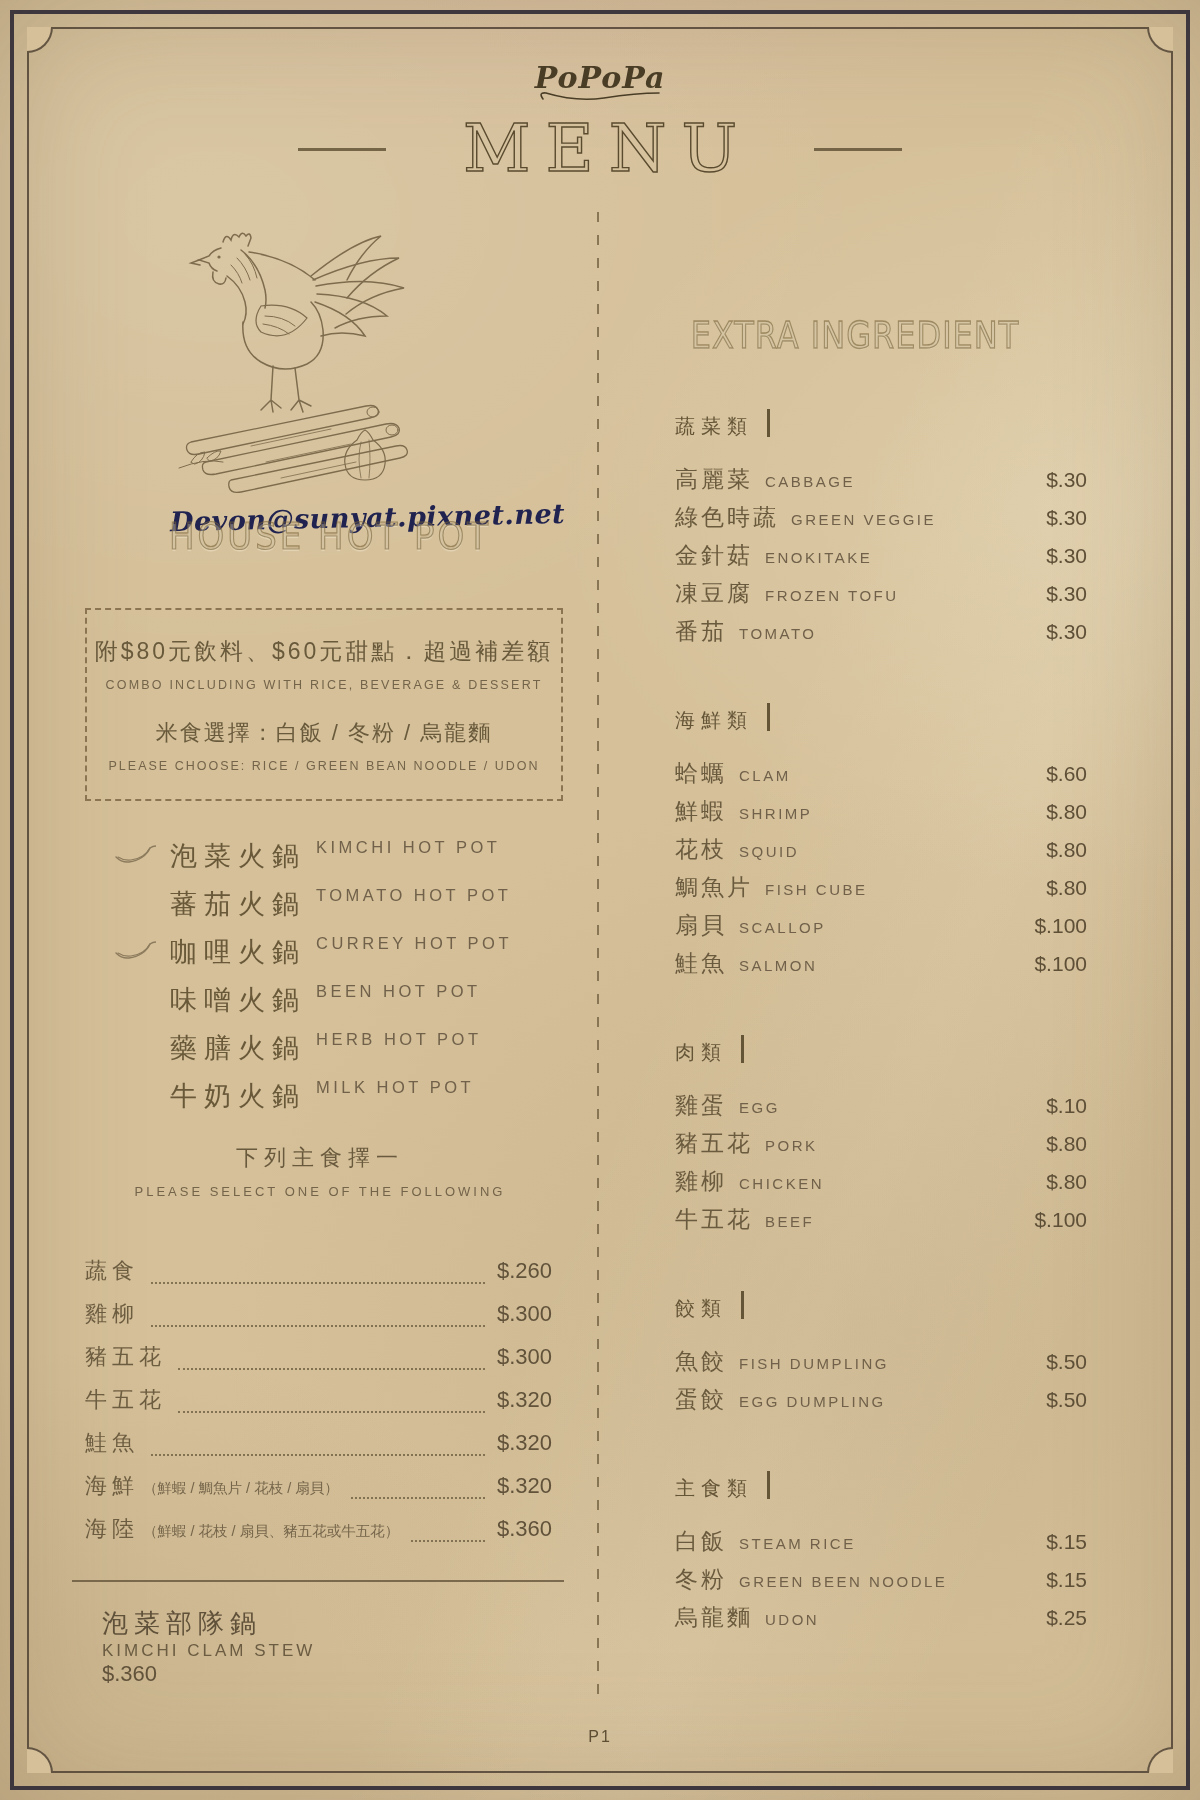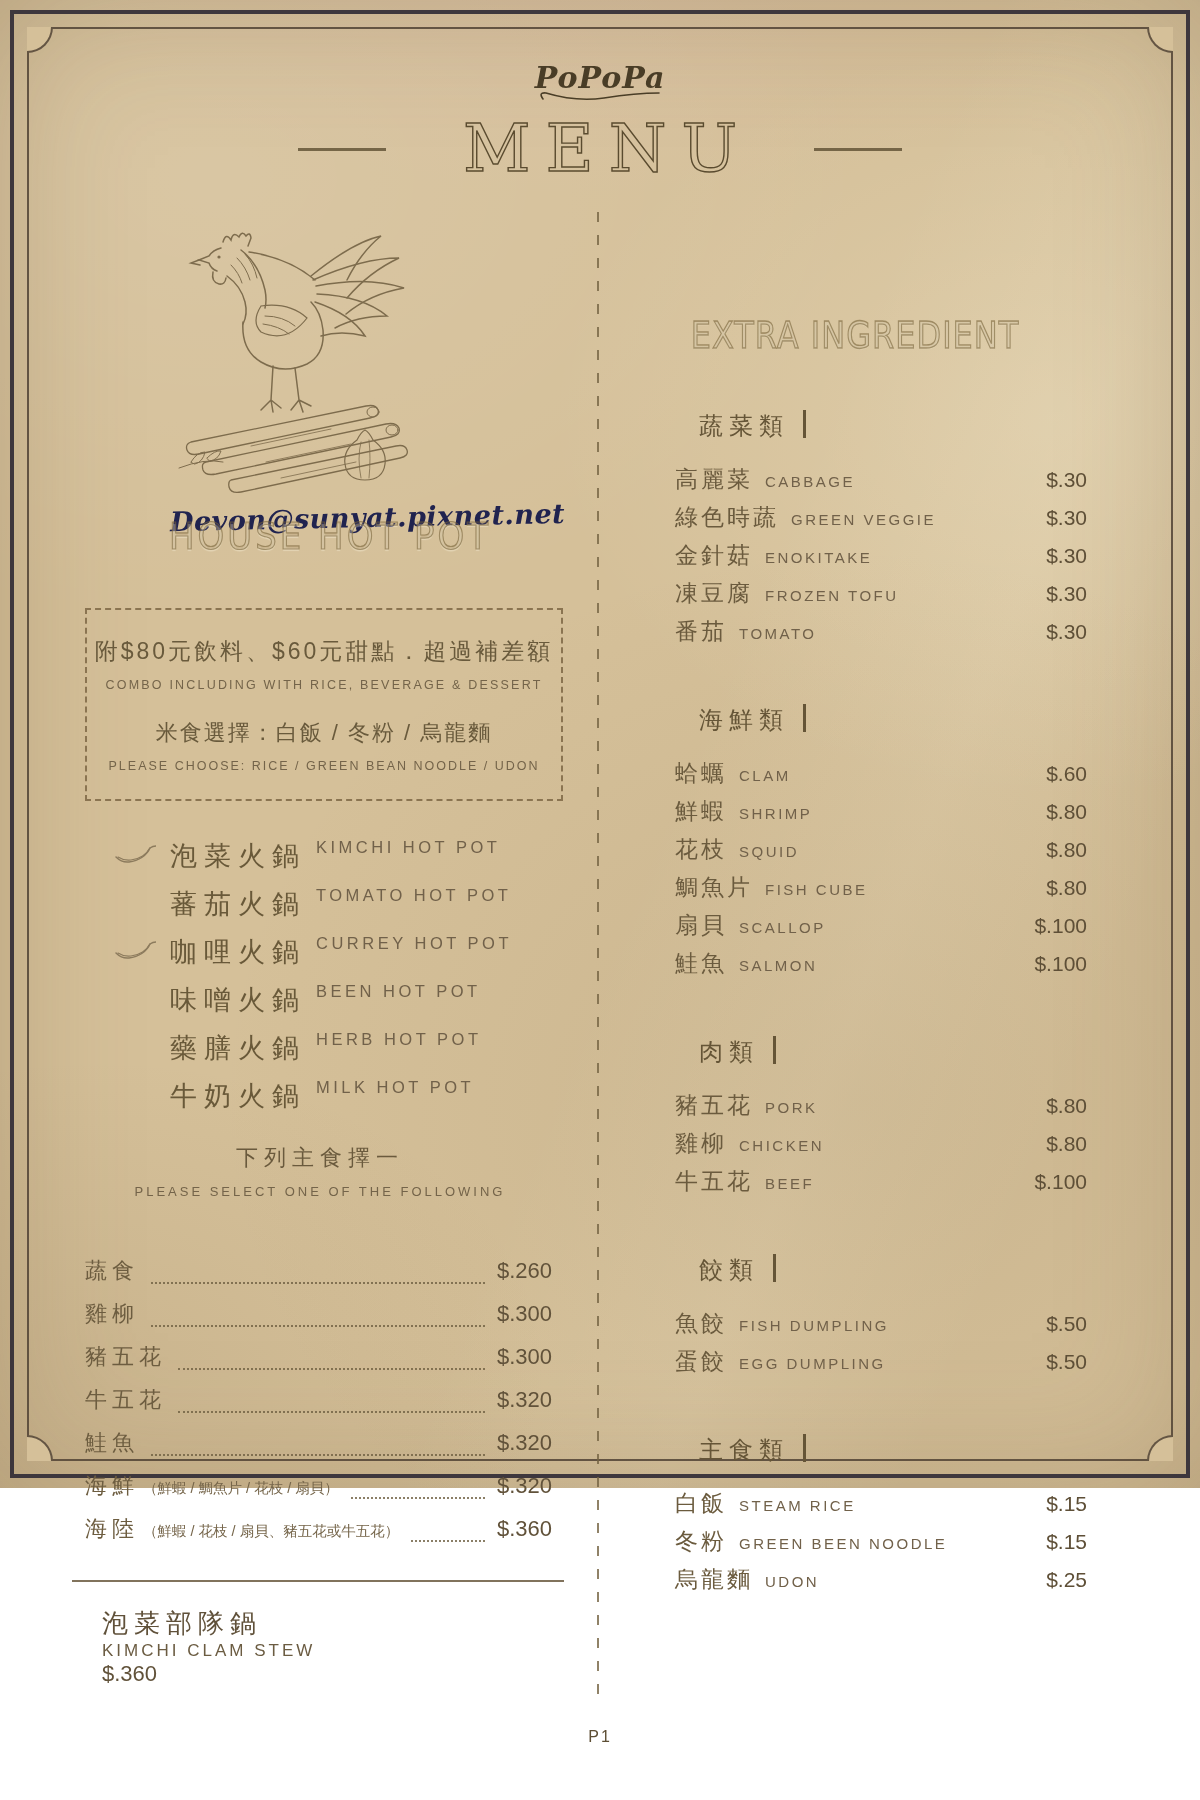--- a/index.html
+++ b/index.html
@@ -3,21 +3,21 @@
 <meta charset="utf-8">
 <style>
   :root{
     --paper:#d5c099; --ink:#645435; --ink_soft:#75654a; --ghost:#8a744c;
     --watermark:#20234f; --frame_dark:#322c36; --frame_line:rgba(80,66,52,.85);
   }
   *{margin:0;padding:0;box-sizing:border-box;}
   html,body{width:1200px;height:1800px;}
   body{font-family:"Liberation Sans",sans-serif;overflow:hidden;}
   .page{
-    position:relative;width:1200px;height:1488px;
+    position:relative;width:1200px;height:1800px;
     background:
       radial-gradient(900px 380px at 50% -2%, rgba(232,196,186,.22), transparent 60%),
       radial-gradient(1100px 760px at 18% 12%, rgba(255,255,255,.10), transparent 60%),
       radial-gradient(820px 620px at 88% 28%, rgba(255,250,228,.20), transparent 62%),
       radial-gradient(1000px 860px at 72% 74%, rgba(118,94,58,.10), transparent 65%),
       radial-gradient(760px 520px at 8% 92%, rgba(118,94,58,.10), transparent 60%),
       linear-gradient(112deg, transparent 55%, rgba(255,248,224,.12) 70%, transparent 84%),
       var(--paper);
     box-shadow:inset 0 0 140px rgba(104,80,46,.28);
     padding-left:7px;
@@ -84,21 +84,21 @@
   .stew-row .zh{font-size:26px;letter-spacing:6px;color:#60513a;}
   .stew-row .en{font-size:17px;letter-spacing:3px;margin-left:12px;color:#6b5c42;}
   .stew-row .spacer{flex:1;}
   .stew-row .price{font-size:22px;color:#61523a;}
   
   .divider{position:absolute;left:597px;top:212px;width:2px;height:1492px;
     background:repeating-linear-gradient(to bottom, rgba(116,99,66,.8) 0 10px, transparent 10px 23px);}
   
   .extra-categories{position:absolute;left:675px;top:408px;width:412px;}
   .cat{margin-bottom:48px;}
-  .cat-title{font-weight:400;font-size:24px;line-height:36px;letter-spacing:6px;color:#655537;margin-bottom:20px;margin-left:24px;}
+  .cat-title{font-weight:400;font-size:20px;line-height:36px;letter-spacing:6px;color:#655537;margin-bottom:20px;}
   .cat-title::after{content:"";display:inline-block;width:2.5px;height:28px;background:#655537;
     margin-left:14px;vertical-align:-4px;}
   .cat-item{height:38px;display:flex;align-items:baseline;}
   .cat-item .zh{font-size:23px;letter-spacing:3px;color:#6b5b3e;white-space:nowrap;}
   .cat-item .en{font-size:15px;letter-spacing:2.5px;margin-left:12px;color:#71614a;white-space:nowrap;}
   .cat-item .spacer{flex:1;}
   .cat-item .price{font-size:21px;color:#5e4f37;}
   
   .page-number{position:absolute;left:0;top:1728px;width:1200px;text-align:center;
     font-size:16px;letter-spacing:2px;color:#5d4e34;}
@@ -347,20 +347,26 @@
             <span class="en">SALMON</span>
             <span class="spacer"></span>
             <span class="price">$.100</span>
           </li>
         </ul>
       </section>
       <section class="cat">
         <h3 class="cat-title">肉類</h3>
         <ul class="cat-list">
           <li class="cat-item">
+            <span class="zh">雞蛋</span>
+            <span class="en">EGG</span>
+            <span class="spacer"></span>
+            <span class="price">$.10</span>
+          </li>
+          <li class="cat-item">
             <span class="zh">豬五花</span>
             <span class="en">PORK</span>
             <span class="spacer"></span>
             <span class="price">$.80</span>
           </li>
           <li class="cat-item">
             <span class="zh">雞柳</span>
             <span class="en">CHICKEN</span>
             <span class="spacer"></span>
             <span class="price">$.80</span>

